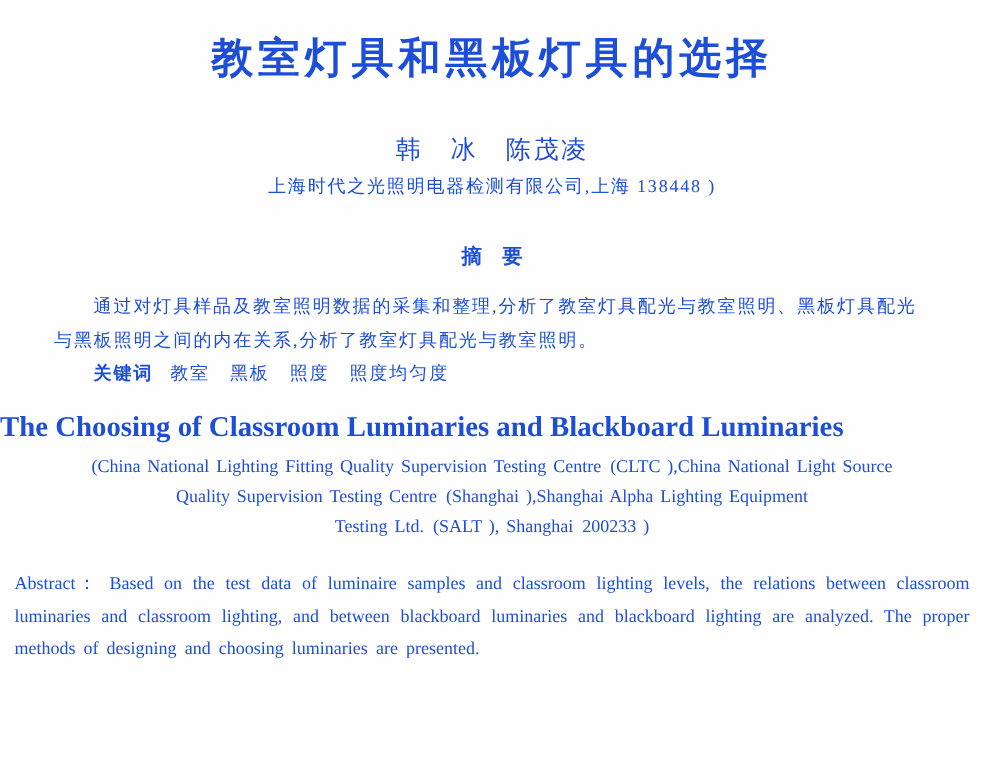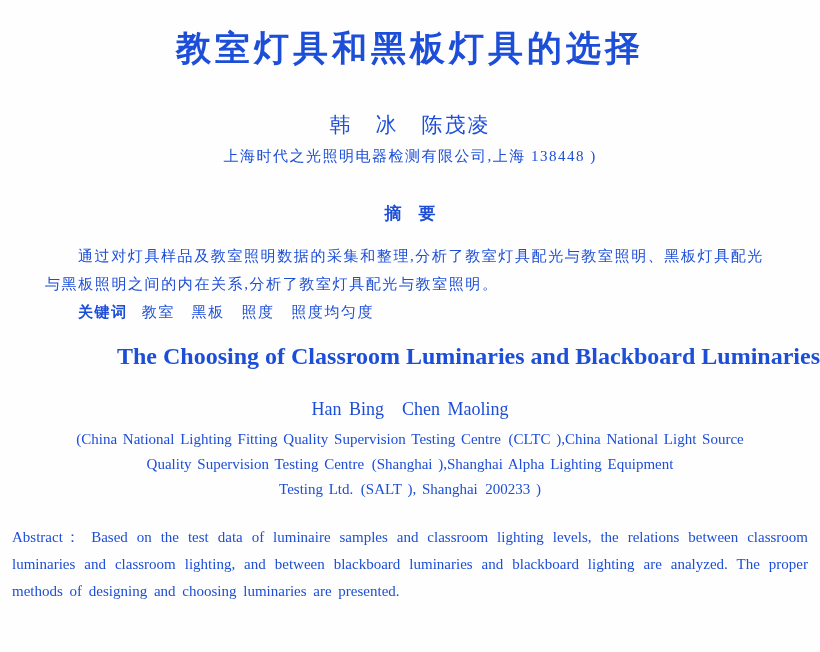--- a/index.html
+++ b/index.html
@@ -67,21 +67,21 @@
     white-space: nowrap;
   }
   .keywords-cn .kw-label {
     font-family: "Liberation Sans", sans-serif;
     font-weight: 700;
     margin-right: 14px;
   }
   
   .title-en {
     margin-top: 17px;
-    text-align: right;
+    text-align: left;
     font-weight: 700;
     font-size: 24px;
     white-space: nowrap;
   }
   .authors-en {
     margin-top: 29px;
     text-align: center;
     font-size: 18px;
     word-spacing: 3px;
     white-space: nowrap;
@@ -130,21 +130,20 @@
     <div class="line indent">通过对灯具样品及教室照明数据的采集和整理,分析了教室灯具配光与教室照明、黑板灯具配光</div>
     <div class="line">与黑板照明之间的内在关系,分析了教室灯具配光与教室照明。</div>
   </div>
 
   <div class="keywords-cn">
     <span class="kw-label">关键词</span><span>教室　黑板　照度　照度均匀度</span>
   </div>
 
   <h2 class="title-en" style="margin-bottom:0;">The Choosing of Classroom Luminaries and Blackboard Luminaries</h2>
 
-  <div class="authors-en">Han Bing  Chen Maoling</div>
 
   <div class="affil-en">
     <div class="line">(China National Lighting Fitting Quality Supervision Testing Centre (CLTC ),China National Light Source</div>
     <div class="line">Quality Supervision Testing Centre (Shanghai ),Shanghai Alpha Lighting Equipment</div>
     <div class="line">Testing Ltd. (SALT ), Shanghai 200233 )</div>
   </div>
 
   <p class="abstract-en" style="margin-bottom:0;">
     <span class="ab-label">Abstract：</span><span> </span><span>Based on the test data of luminaire samples and classroom lighting levels, the relations between classroom luminaries and classroom lighting, and between blackboard luminaries and blackboard lighting are analyzed. The proper methods of designing and choosing luminaries are presented.</span>
   </p>

